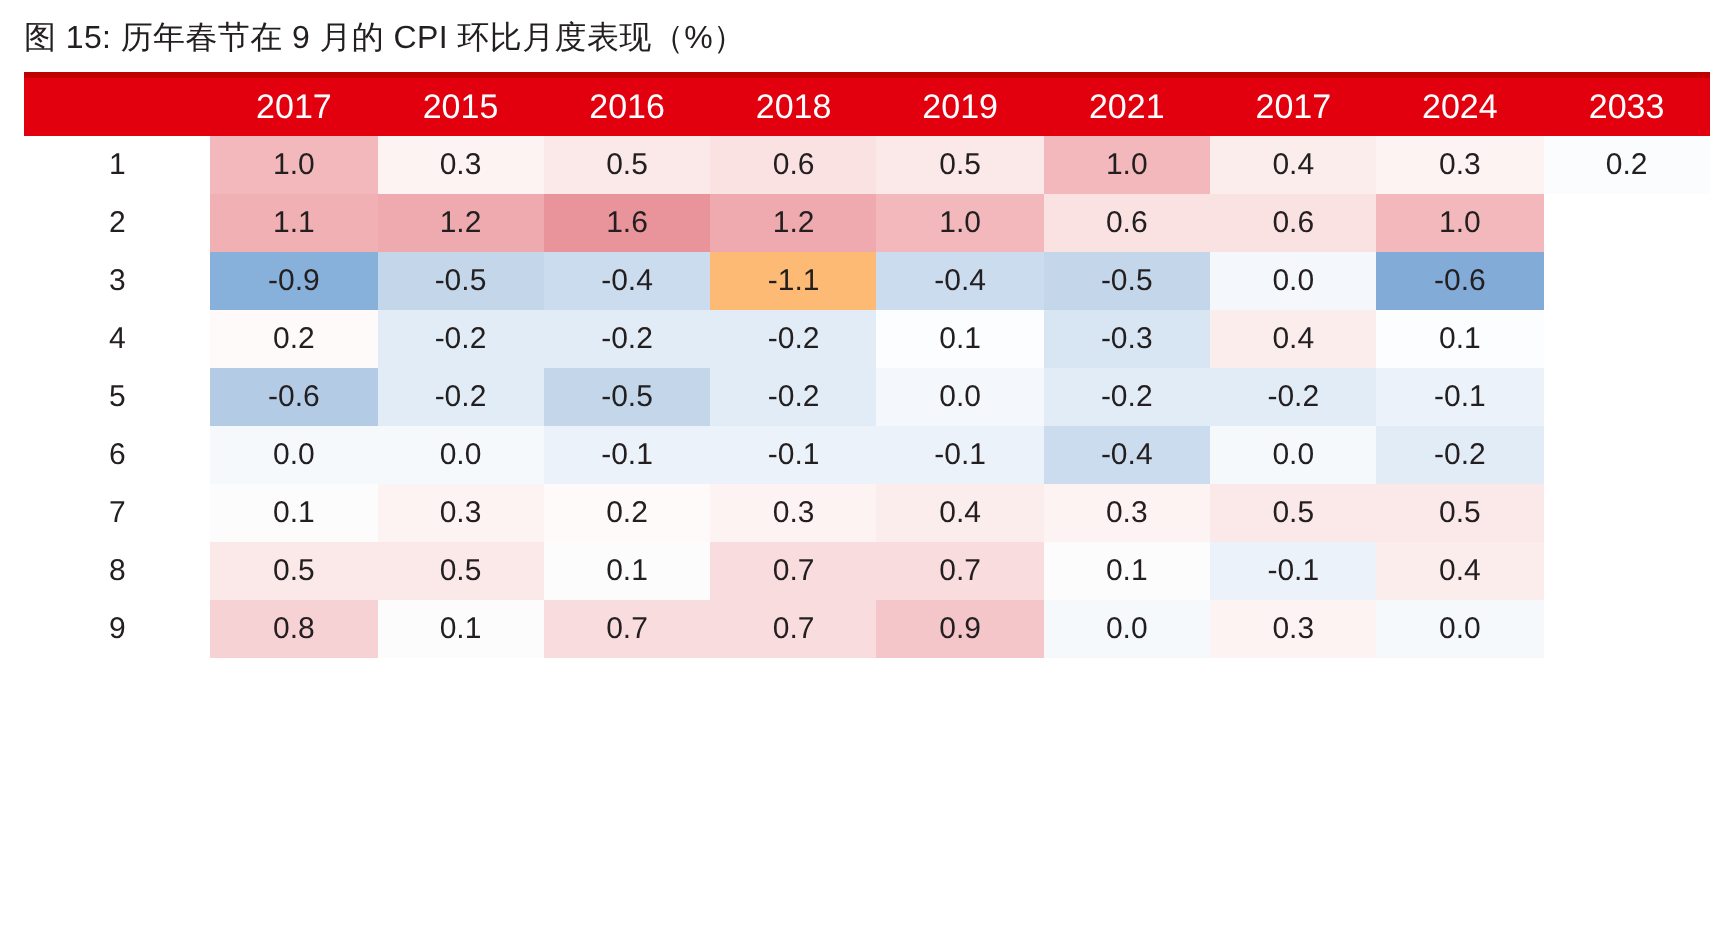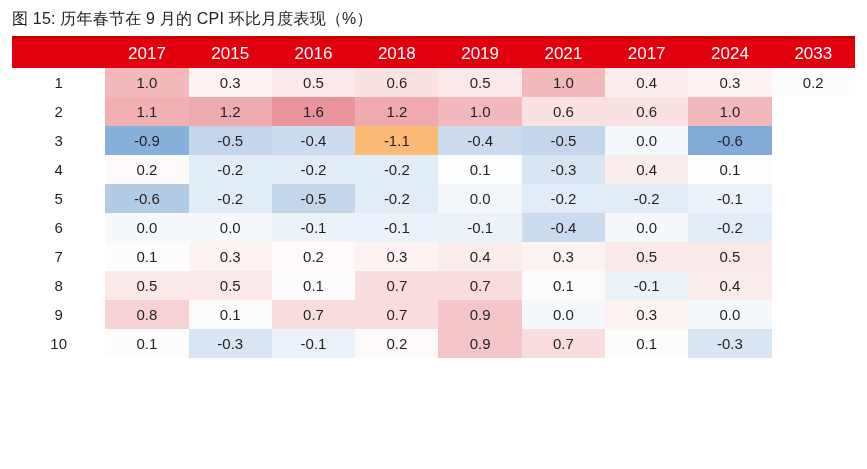--- a/index.html
+++ b/index.html
@@ -206,27 +206,15 @@
           <td class="val" style="background: rgb(246, 210, 213);">0.8</td>
           <td class="val" style="background: rgb(253, 252, 253);">0.1</td>
           <td class="val" style="background: rgb(248, 220, 222);">0.7</td>
           <td class="val" style="background: rgb(248, 220, 222);">0.7</td>
           <td class="val" style="background: rgb(244, 198, 201);">0.9</td>
           <td class="val" style="background: rgb(246, 249, 252);">0.0</td>
           <td class="val" style="background: rgb(253, 243, 243);">0.3</td>
           <td class="val" style="background: rgb(246, 249, 252);">0.0</td>
           <td class="blank" style="background: rgb(255, 255, 255);"></td>
         </tr>
-        <tr>
-          <td class="month">10</td>
-          <td class="val" style="background: rgb(253, 252, 253);">0.1</td>
-          <td class="val" style="background: rgb(216, 229, 242);">-0.3</td>
-          <td class="val" style="background: rgb(236, 242, 249);">-0.1</td>
-          <td class="val" style="background: rgb(254, 250, 250);">0.2</td>
-          <td class="val" style="background: rgb(244, 198, 201);">0.9</td>
-          <td class="val" style="background: rgb(248, 220, 222);">0.7</td>
-          <td class="val" style="background: rgb(253, 252, 253);">0.1</td>
-          <td class="val" style="background: rgb(216, 229, 242);">-0.3</td>
-          <td class="blank" style="background: rgb(255, 255, 255);"></td>
-        </tr>
       </tbody>
   </table>
 </div>
 
 </body></html>

